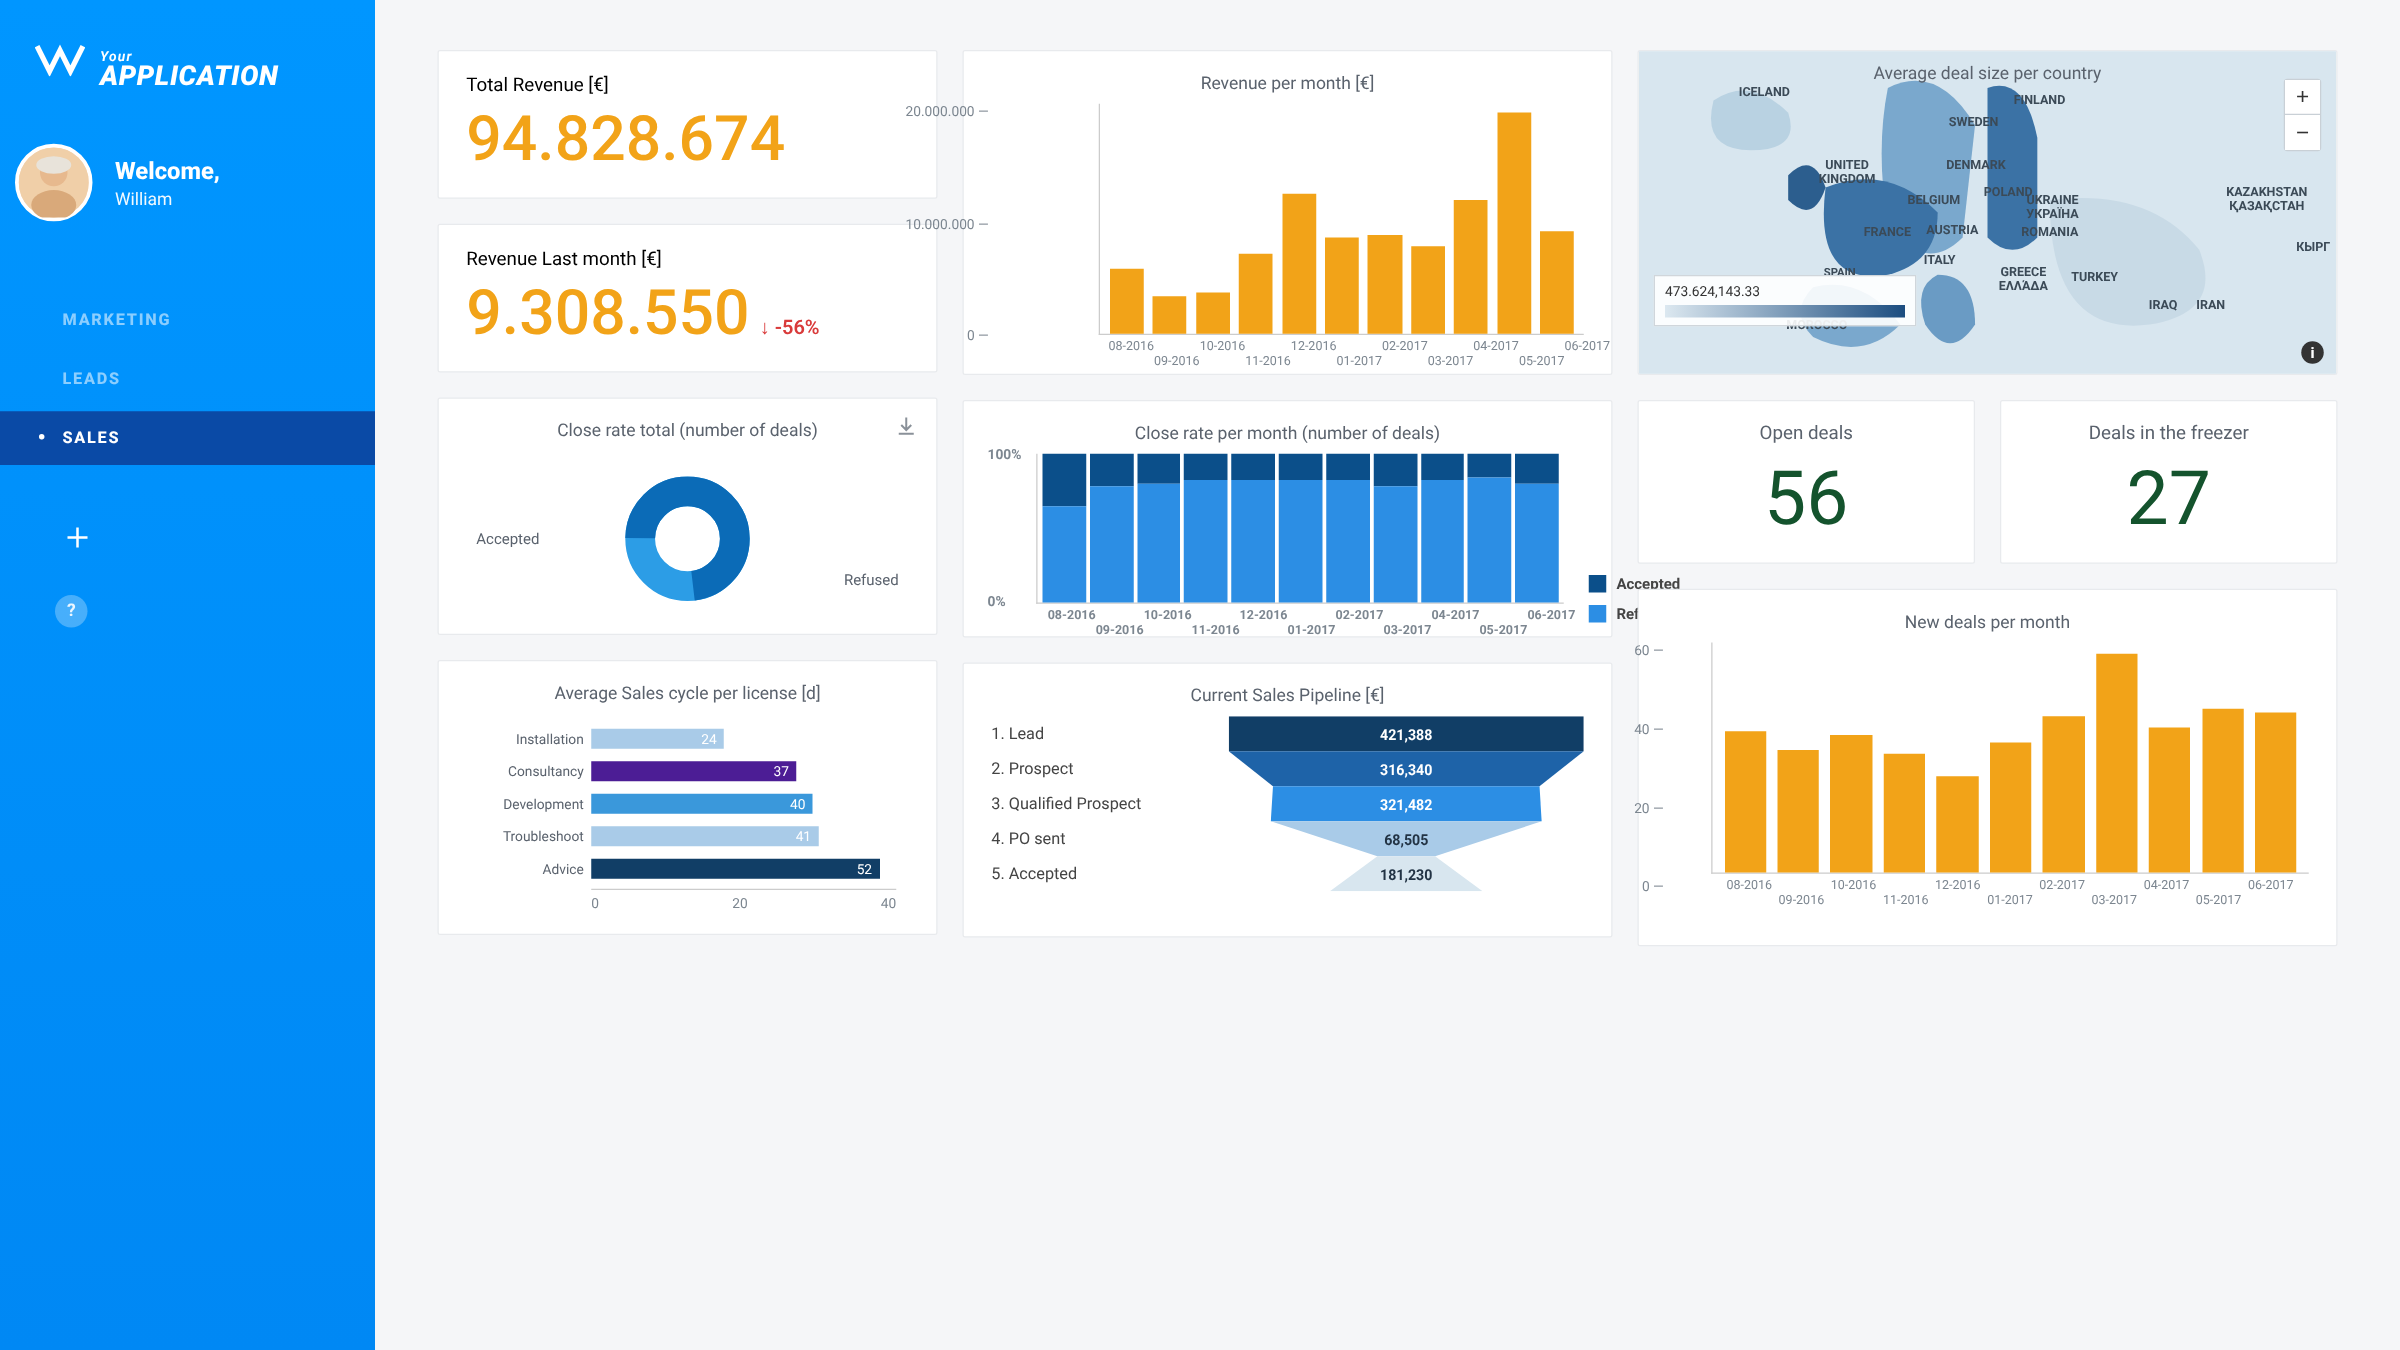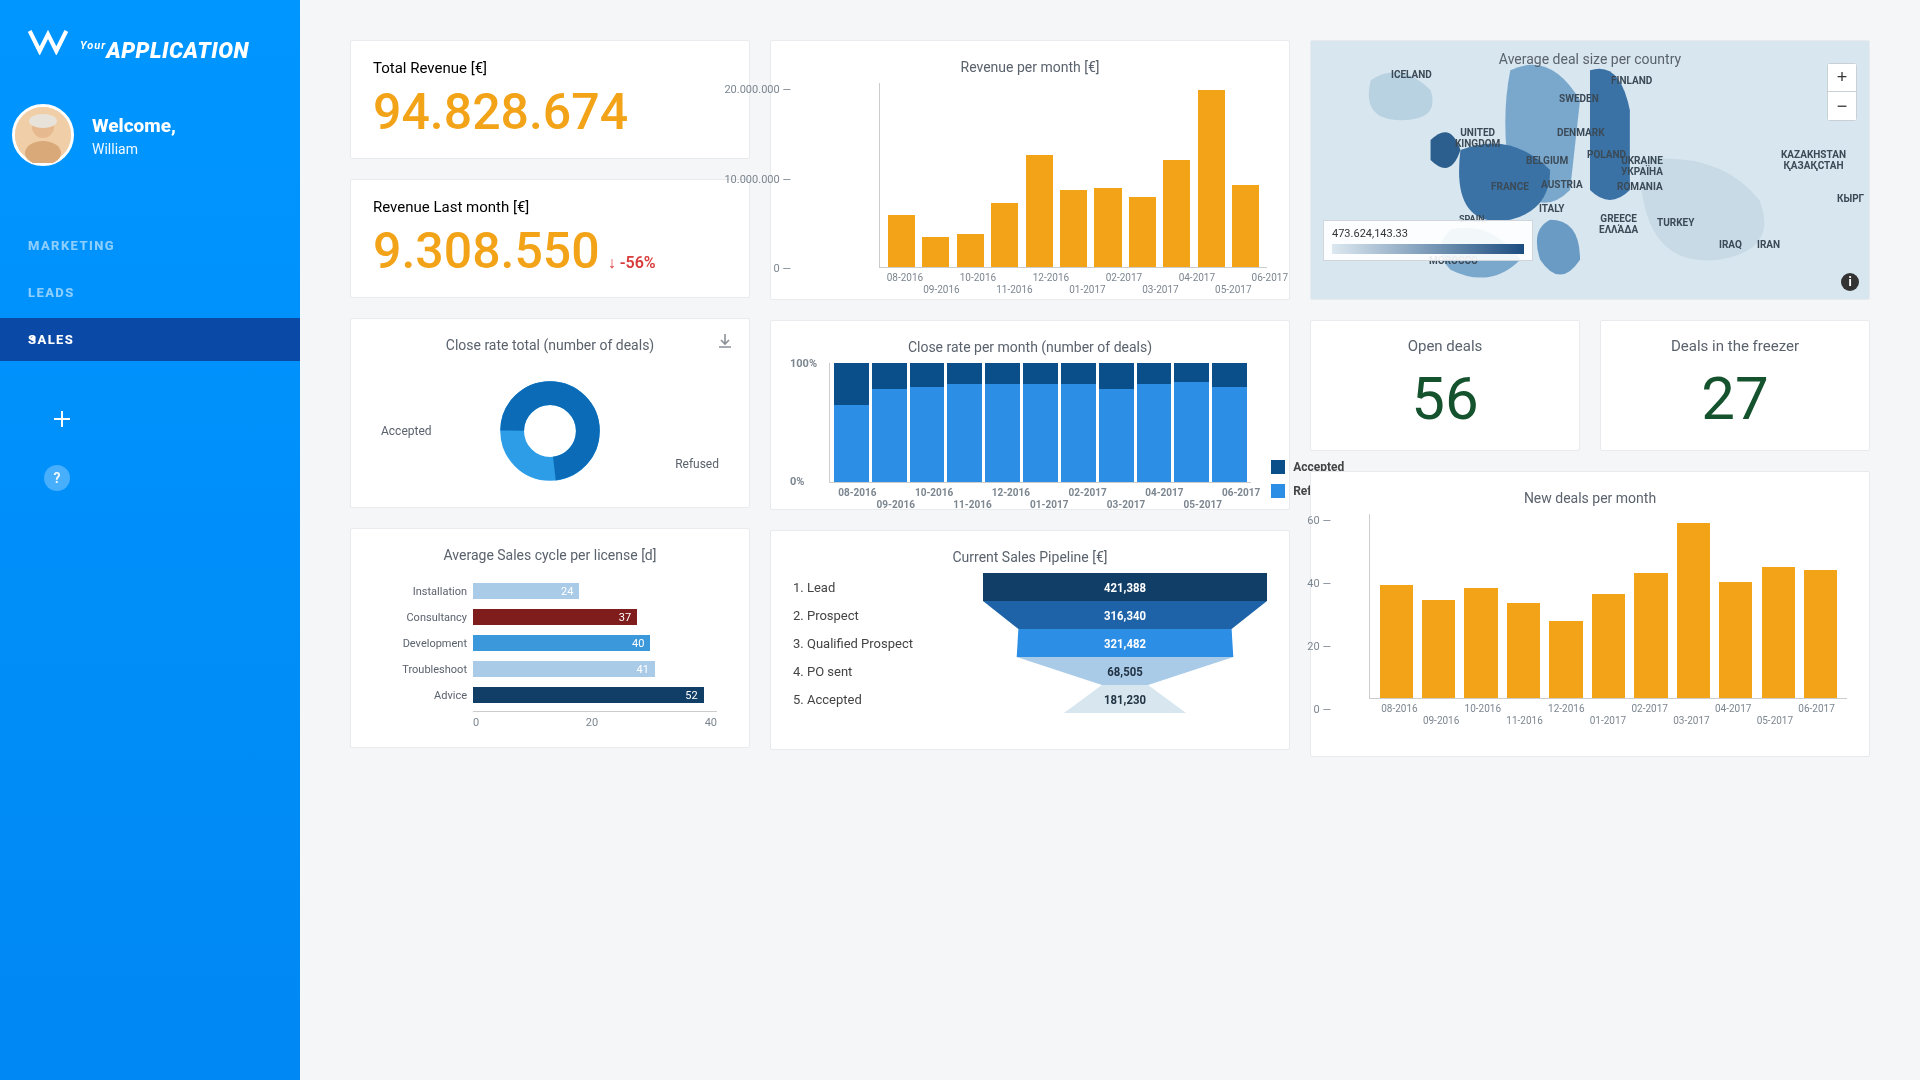--- a/index.html
+++ b/index.html
@@ -3,30 +3,30 @@
 <meta charset="utf-8">
 <style>
 * { box-sizing: border-box; margin: 0; padding: 0; }
 body { font-family: -apple-system, BlinkMacSystemFont, "Segoe UI", Roboto, Arial, sans-serif; background: #f5f6f8; overflow: hidden; }
 .app { display: flex; width: 1920px; height: 1080px; }
 
 
 .sidebar { width: 300px; background: linear-gradient(180deg, #0096ff 0%, #0088f4 100%); color: #fff; display: flex; flex-direction: column; }
 .logo { display: flex; align-items: center; gap: 12px; padding: 24px 28px 20px; }
 .logo-mark svg { width: 40px; height: 28px; }
-.logo-text { display: flex; flex-direction: row; line-height: 1; margin-top: 16px; }
+.logo-text { display: flex; flex-direction: column; line-height: 1; margin-top: 16px; }
 .logo-text .your { font-size: 11px; font-style: italic; font-weight: 700; letter-spacing: 1px; }
 .logo-text .app-name { font-size: 22px; font-weight: 900; font-style: italic; letter-spacing: .5px; }
 .user { display: flex; align-items: center; gap: 18px; padding: 22px 12px 44px; }
 .avatar { width: 62px; height: 62px; border-radius: 50%; background: #f4d5b8; border: 3px solid #fff; display: flex; align-items: center; justify-content: center; }
 .avatar svg { width: 56px; height: 56px; }
 .welcome .wtext { font-weight: 800; font-size: 19px; }
 .welcome .uname { font-size: 14px; opacity: .95; margin-top: 4px; }
 .nav { display: flex; flex-direction: column; gap: 4px; margin-top: 14px; }
-.nav-item { padding: 14px 30px 14px 28px; font-size: 13px; font-weight: 800; letter-spacing: 1.4px; color: rgba(255,255,255,.55); cursor: pointer; }
+.nav-item { padding: 14px 30px 14px 50px; font-size: 13px; font-weight: 800; letter-spacing: 1.4px; color: rgba(255,255,255,.55); cursor: pointer; }
 .nav-item.active { background: #0a4aa6; color: #fff; position: relative; }
 .nav-item.active::before { content: "•"; position: absolute; left: 30px; font-size: 18px; line-height: 0; top: 50%; }
 .sidebar-actions { margin-top: 40px; display: flex; flex-direction: column; align-items: flex-start; gap: 28px; padding-left: 44px; }
 .icon-btn { width: 36px; height: 36px; display: flex; align-items: center; justify-content: center; cursor: pointer; color: rgba(255,255,255,.9); }
 .help-btn { width: 26px; height: 26px; border-radius: 50%; background: rgba(255,255,255,.28); font-size: 14px; font-weight: 700; }
 
 
 .main { flex: 1; display: flex; flex-direction: column; }
 .header { padding: 30px 50px 0; background: #fff; border-bottom: 1px solid #e6e8eb; }
 .h-title { font-size: 36px; font-weight: 800; color: #3a3f47; }
@@ -188,21 +188,21 @@
           </div>
           <div class="card" style="height:220px">
             <div class="card-title">Average Sales cycle per license [d]</div>
             <div class="hbar-chart" id="hbar-chart">
                 <div class="hbar-row">
                   <span class="hbar-label">Installation</span>
                   <div class="hbar-bar" style="width: 43.6364%; background: rgb(169, 203, 232);">24</div>
                 </div>
                 <div class="hbar-row">
                   <span class="hbar-label">Consultancy</span>
-                  <div class="hbar-bar" style="width: 67.2727%; background: #7f1d1d;">37</div>
+                  <div class="hbar-bar" style="width: 67.2727%; background: #4c1d95;">37</div>
                 </div>
                 <div class="hbar-row">
                   <span class="hbar-label">Development</span>
                   <div class="hbar-bar" style="width: 72.7273%; background: rgb(58, 152, 219);">40</div>
                 </div>
                 <div class="hbar-row">
                   <span class="hbar-label">Troubleshoot</span>
                   <div class="hbar-bar" style="width: 74.5455%; background: rgb(169, 203, 232);">41</div>
                 </div>
                 <div class="hbar-row">

